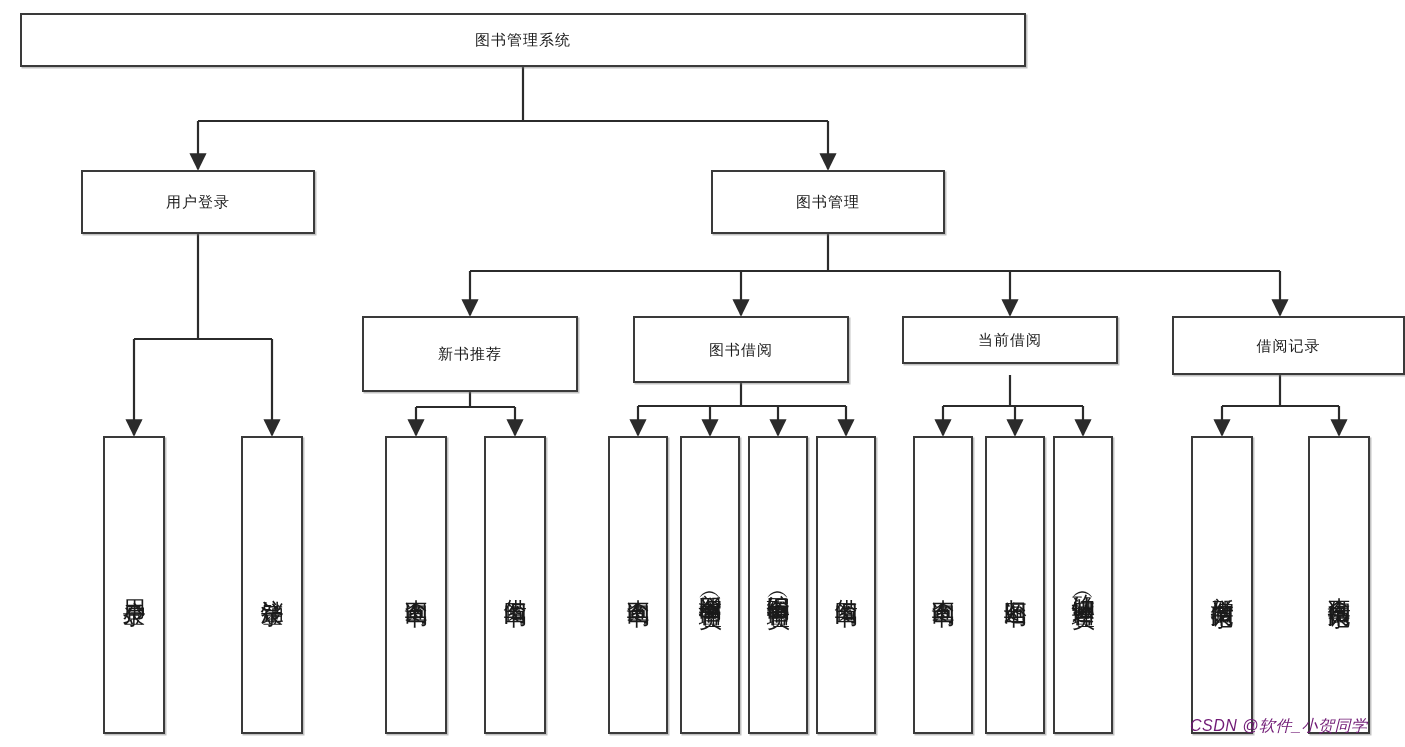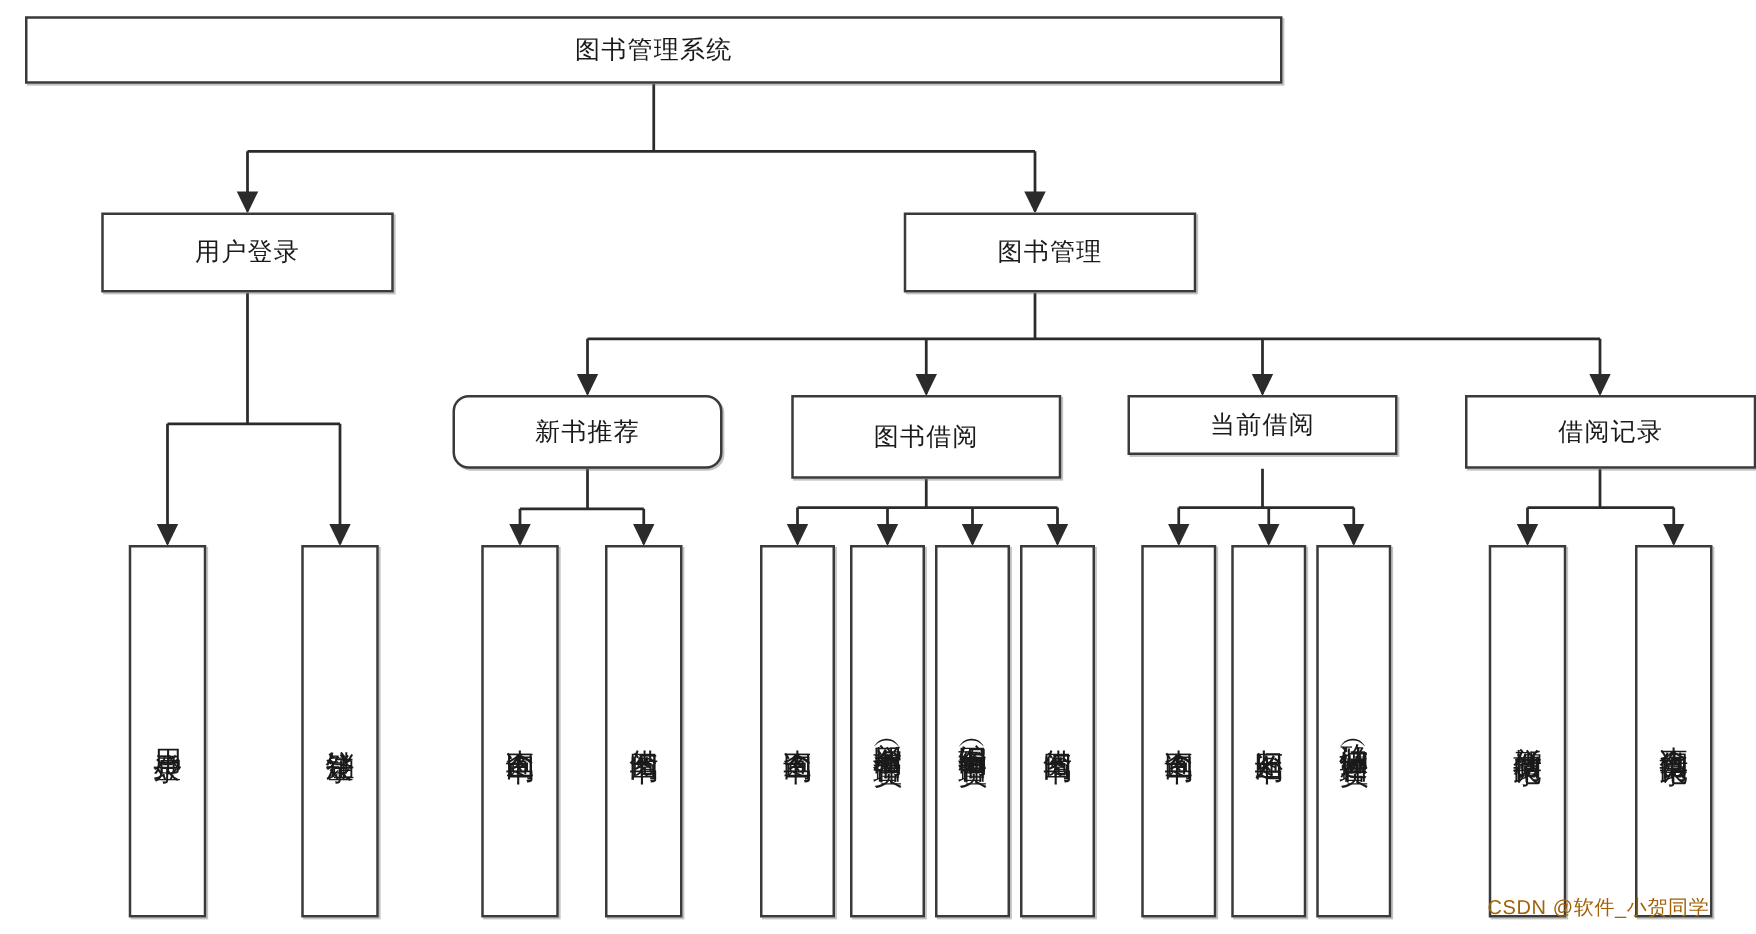--- a/index.html
+++ b/index.html
@@ -30,21 +30,21 @@
     box-sizing: border-box;
     background: #ffffff;
     border: 2.2px solid #3a3a3a;
     display: flex;
     align-items: center;
     justify-content: center;
     color: #1a1a1a;
     box-shadow: 1.5px 1.5px 0 0 rgba(120,120,120,0.45);
   }
   .node.horiz {
-    font-size: 20px;
+    font-size: 15px;
     letter-spacing: 1px;
     line-height: 1.2;
   }
   .node.vert {
     writing-mode: vertical-rl;
     text-orientation: upright;
     font-size: 23px;
     letter-spacing: 2px;
     line-height: 1.1;
     padding: 4px 0;
@@ -53,25 +53,26 @@
     text-align: center;
   }
   .node.vert .vtext {
     writing-mode: vertical-rl;
     text-orientation: upright;
     display: block;
     max-height: 100%;
   }
   .watermark {
     position: absolute;
-    color: #a16207;
+    color: #701a75;
     font-size: 16px;
     letter-spacing: 0.5px;
     white-space: nowrap;
     user-select: none;
+    font-style: italic;
   }
 </style>
 </head>
 <body>
 
 <div id="canvas">
   <svg class="edges" viewBox="0 0 1405 747">
     <defs>
       <marker id="arrow" markerWidth="9" markerHeight="9" refX="7.2" refY="4.5" orient="auto" markerUnits="strokeWidth">
         <path d="M0,0.6 L8,4.5 L0,8.4 z" fill="#2b2b2b"></path>
@@ -114,24 +115,24 @@
       </g>
   </svg>
 
   <div id="node-layer">
       <div class="node horiz" style="left: 20px; top: 13px; width: 1006px; height: 54px;">
         <span class="htext">图书管理系统</span>
       </div>
       <div class="node horiz" style="left: 81px; top: 170px; width: 234px; height: 64px;">
         <span class="htext">用户登录</span>
       </div>
-      <div class="node horiz" style="left: 711px; top: 170px; width: 234px; height: 64px; margin-left: 12px;">
+      <div class="node horiz" style="left: 711px; top: 170px; width: 234px; height: 64px;">
         <span class="htext">图书管理</span>
       </div>
-      <div class="node horiz" style="left: 362px; top: 316px; width: 216px; height: 59px; border-radius: 13px;">
+      <div class="node horiz" style="left: 362px; top: 316px; width: 216px; height: 76px;">
         <span class="htext">新书推荐</span>
       </div>
       <div class="node horiz" style="left: 633px; top: 316px; width: 216px; height: 67px;">
         <span class="htext">图书借阅</span>
       </div>
       <div class="node horiz" style="left: 902px; top: 316px; width: 216px; height: 48px;">
         <span class="htext">当前借阅</span>
       </div>
       <div class="node horiz" style="left: 1172px; top: 316px; width: 233px; height: 59px;">
         <span class="htext">借阅记录</span>

